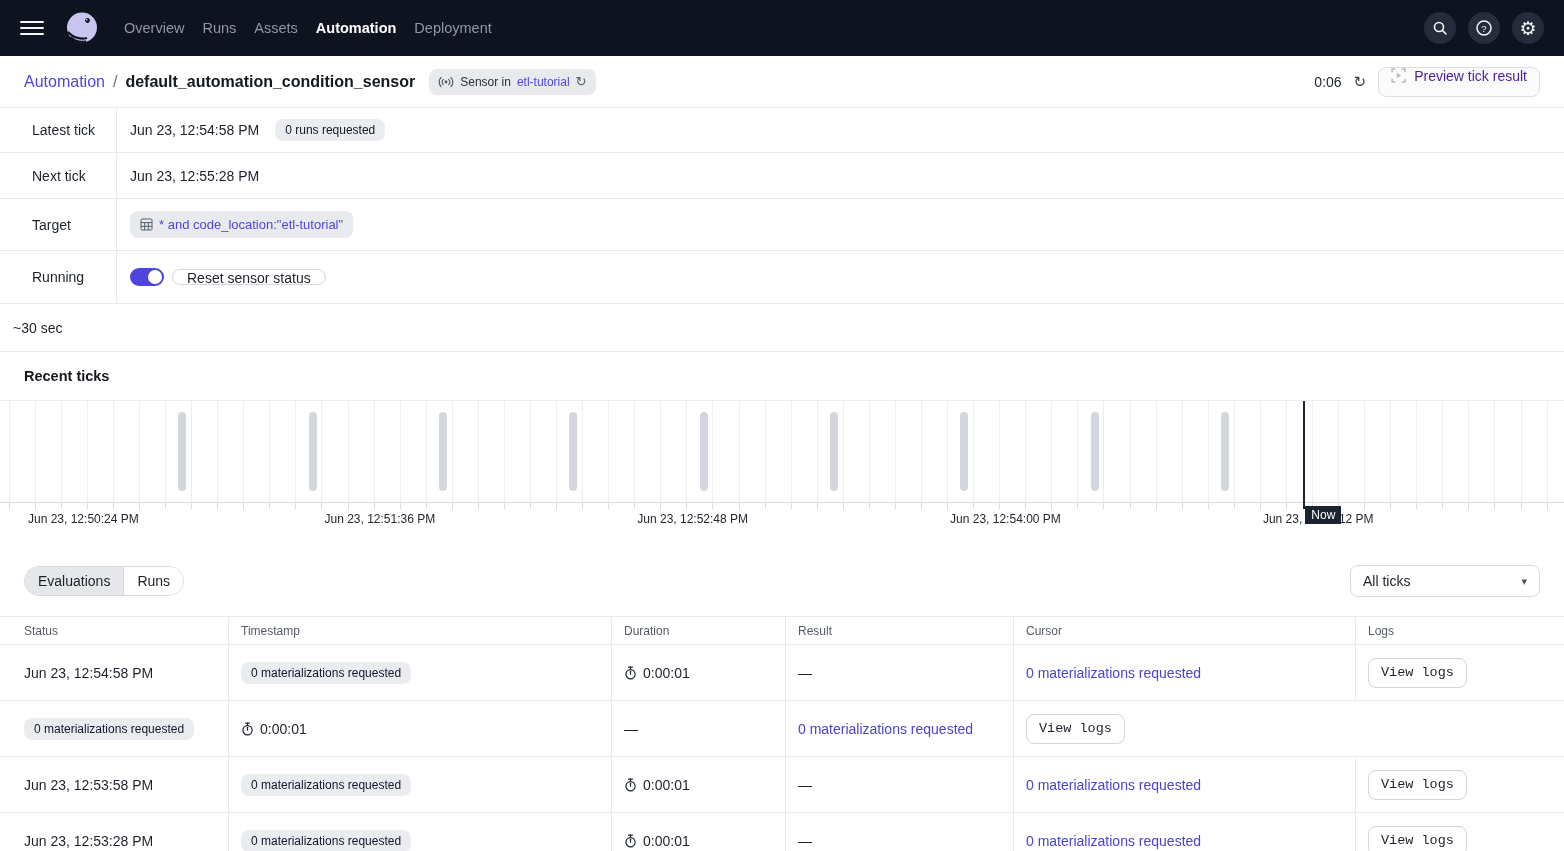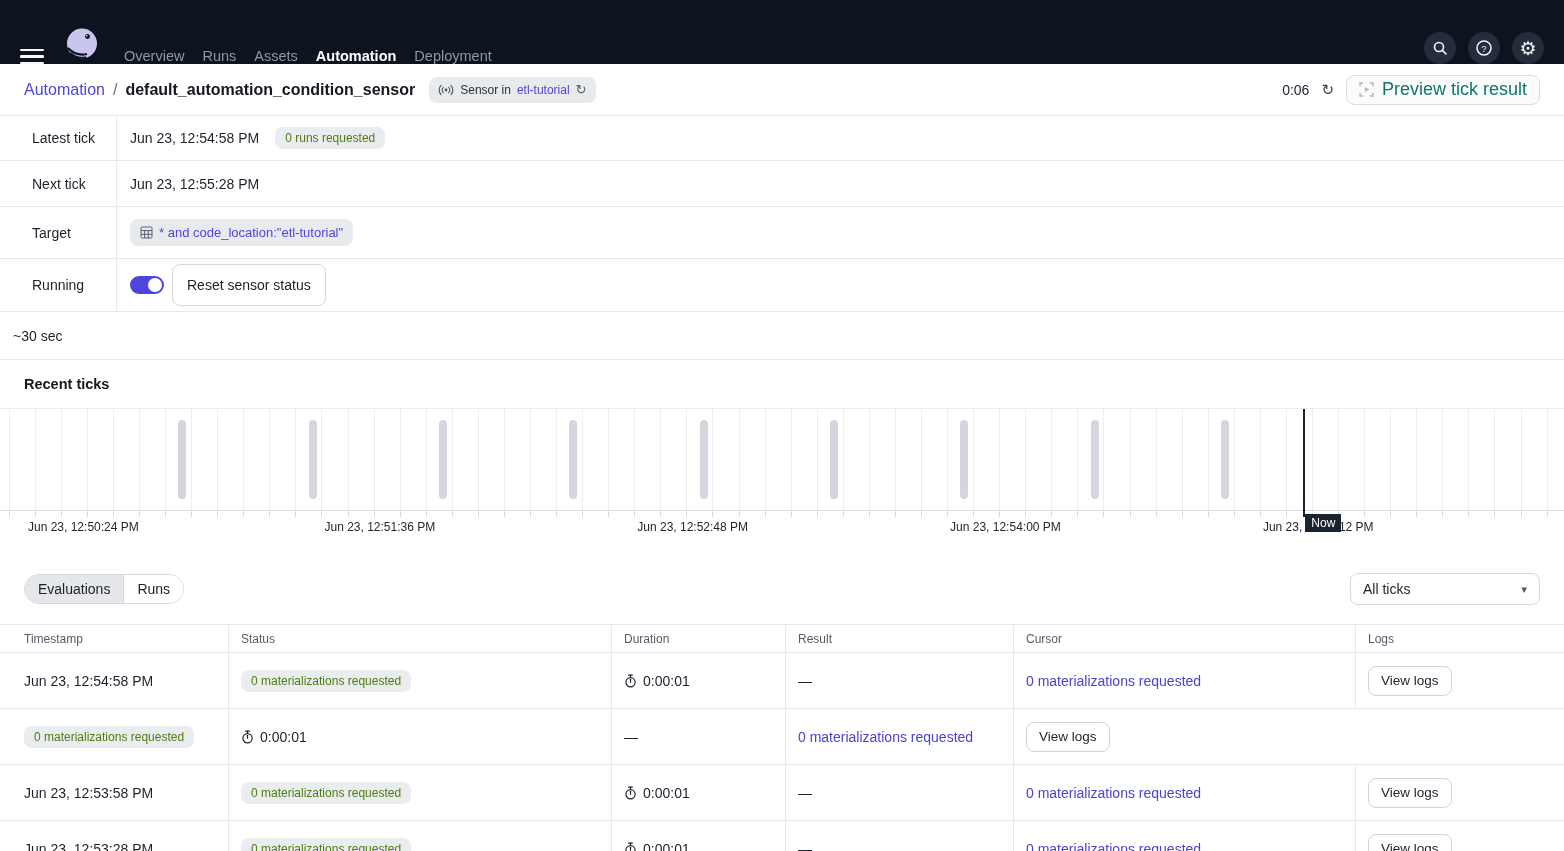--- a/index.html
+++ b/index.html
@@ -1,20 +1,20 @@
 <!DOCTYPE html>
 <html><head>
 <meta charset="utf-8">
 <style>
   * { box-sizing: border-box; margin: 0; padding: 0; }
   html,body { width:1564px; height:851px; overflow:hidden; background:#fff;
     font-family:"Liberation Sans","DejaVu Sans",sans-serif; color:#1C212B; }
 
   
-  .topnav { height:64px; background:#0E1320; display:flex; align-items:flex-end; padding:0 20px; }
+  .topnav { height:56px; background:#0E1320; display:flex; align-items:center; padding:0 20px; }
   .hamburger { width:24px; height:15px; display:flex; flex-direction:column; justify-content:space-between; cursor:pointer; margin-right:18px; }
   .hamburger span { display:block; height:2.4px; background:#F4F5F7; border-radius:1px; }
   .logo { margin-right:22px; display:flex; align-items:center; }
   .navitems { display:flex; align-items:center; gap:18px; }
   .navitem { color:#8F96A5; font-size:14.5px; cursor:pointer; }
   .navitem.active { color:#FFFFFF; font-weight:700; }
   .nav-spacer { flex:1; }
   .nav-icons { display:flex; gap:12px; }
   .icon-circle { width:32px; height:32px; border-radius:50%; background:#252D3D; display:flex; align-items:center; justify-content:center; cursor:pointer; }
   .gear-glyph { color:#F4F5F7; font-size:19px; line-height:1; }
@@ -23,34 +23,34 @@
   .crumbbar { height:52px; border-bottom:1px solid #E7E9EC; display:flex; align-items:center; padding:0 24px; }
   .crumb-link { color:#4E46DC; font-size:16px; cursor:pointer; }
   .crumb-sep { color:#6B7280; font-size:16px; margin:0 8px; }
   .crumb-name { font-weight:700; font-size:16px; color:#14181F; }
   .sensor-pill { margin-left:14px; height:26px; background:#E9EAEE; border-radius:8px; display:inline-flex; align-items:center; gap:6px; padding:0 9px; font-size:12px; color:#2A303A; }
   .sensor-pill .loc-link { color:#4E46DC; cursor:pointer; }
   .refresh-glyph { color:#39414F; font-size:15px; line-height:1; cursor:pointer; }
   .pill-refresh { color:#5A6270; font-size:13px; }
   .crumb-right { margin-left:auto; display:flex; align-items:center; gap:12px; }
   .countdown { font-size:14px; color:#1B2330; }
-  .preview-btn { height:30px; border:1px solid #DADDE3; background:#FBFBFC; border-radius:8px; display:flex; align-items:center; gap:8px; padding:0 12px; color:#0f766e; font-size:18px; cursor:default; }
+  .preview-btn { height:30px; border:1px solid #DADDE3; background:#FBFBFC; border-radius:8px; display:flex; gap:8px; padding:0 12px; color:#4c1d95; font-size:14px; cursor:default; }
 
   
   .detail-row { display:flex; border-bottom:1px solid #E7E9EC; }
   .detail-row.r1 { height:45px; } .detail-row.r2 { height:46px; }
   .detail-row.r3 { height:52px; } .detail-row.r4 { height:53px; }
   .detail-row.r5 { height:48px; }
   .detail-label { width:117px; border-right:1px solid #E7E9EC; display:flex; align-items:center; padding-left:32px; font-size:14px; color:#1C212B; }
   .detail-value { flex:1; display:flex; align-items:center; padding-left:13px; gap:16px; font-size:14px; }
-  .gray-badge { background:#EBECF0; border-radius:8px; padding:4px 10px; font-size:12px; color:#4d7c0f; white-space:nowrap; }
+  .gray-badge { background:#EBECF0; border-radius:8px; padding:4px 10px; font-size:12px; color:#0f172a; white-space:nowrap; }
   .target-chip { background:#E9EAEE; border-radius:8px; height:27px; display:inline-flex; align-items:center; gap:6px; padding:0 10px; font-size:13px; color:#4E46DC; cursor:pointer; }
   .toggle { width:34px; height:18px; border-radius:9px; background:#4E46DC; position:relative; cursor:pointer; }
   .toggle .knob { position:absolute; right:2px; top:2px; width:14px; height:14px; border-radius:50%; background:#fff; }
-  .reset-btn { height:42px; border:1px solid #D5D8DE; background:#fff; border-radius:8px; padding:0 14px; font-size:14px; color:#1C212B; cursor:pointer; margin-left:-8px; }
+  .reset-btn { height:16px; border:1px solid #D5D8DE; background:#fff; border-radius:8px; padding:0 14px; font-size:14px; color:#1C212B; cursor:pointer; margin-left:-8px; }
   .running-group { display:flex; align-items:center; gap:16px; }
 
   .section-head { height:49px; display:flex; align-items:center; padding-left:24px; font-size:14.5px; font-weight:700; color:#14181F; border-bottom:1px solid #ECEDF0; }
 
   
   .timeline { position:relative; height:145px; width:1564px; }
   .timeline-plot { position:absolute; top:0; left:0; width:100%; height:102px; border-bottom:1px solid #D9DCE1; overflow:hidden; }
   .gridline { position:absolute; top:0; bottom:0; width:1px; background:#EDEEF1; }
   .tickstub { position:absolute; top:102px; height:6px; width:1px; background:#D9DCE1; }
   .tick-bar { position:absolute; top:11px; height:79px; width:8px; border-radius:4px; cursor:pointer; }
@@ -68,21 +68,21 @@
   .caret { color:#4F5663; font-size:11px; }
 
   
   .thead, .trow { display:grid; grid-template-columns:228px 383px 174px 228px 342px 1fr; width:1564px; }
   .thead { height:29px; border-top:1px solid #E7E9EC; border-bottom:1px solid #E7E9EC; }
   .thead .tcell { font-size:12px; color:#555C68; }
   .tcell { display:flex; align-items:center; padding-left:12px; border-left:1px solid #E7E9EC; overflow:hidden; white-space:nowrap; }
   .tcell:first-child { padding-left:24px; border-left:none; }
   .trow { height:56px; border-bottom:1px solid #E7E9EC; font-size:14px; }
   .result-link { color:#4A43CE; cursor:pointer; }
-  .logs-btn { height:30px; border:1px solid #D0D4DB; background:#fff; border-radius:8px; padding:0 12px; font-size:13.5px; color:#1C212B; cursor:pointer; }
+  .logs-btn { height:30px; border:1px solid #D0D4DB; background:#fff; border-radius:8px; padding:0 12px; font-size:13.5px; color:#1C212B; cursor:pointer;font-family:Liberation Mono, monospace; }
   .dur-wrap { display:flex; align-items:center; gap:6px; }
 </style>
 </head>
 <body>
 
 <div class="topnav">
   <div class="hamburger">
       <span></span>
       <span></span>
       <span></span>
@@ -349,22 +349,22 @@
     <div class="segment active">Evaluations</div>
     <div class="segment">Runs</div>
   </div>
   <div class="select">
     <span>All ticks</span>
     <span class="caret">▾</span>
   </div>
 </div>
 
 <div class="thead">
+  <div class="tcell">Status</div>
   <div class="tcell">Timestamp</div>
-  <div class="tcell">Status</div>
   <div class="tcell">Duration</div>
   <div class="tcell">Result</div>
   <div class="tcell">Cursor</div>
   <div class="tcell">Logs</div>
 </div>
 <div>
     <div class="trow">
     <div class="tcell">
       <span>Jun 23, 12:54:58 PM</span>
     </div>

